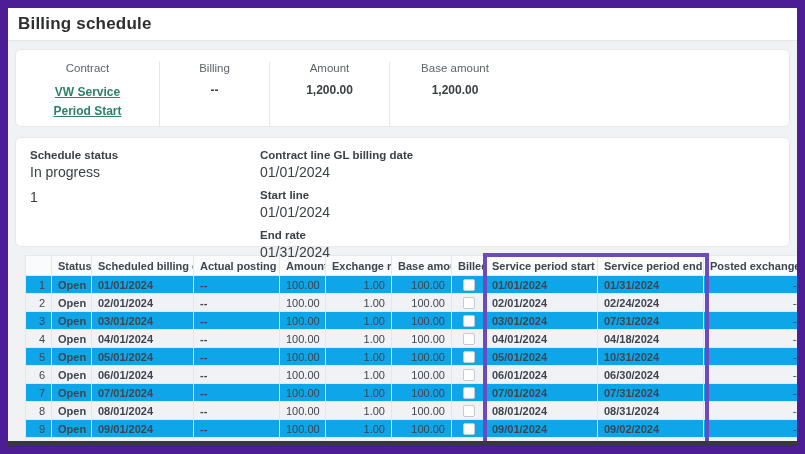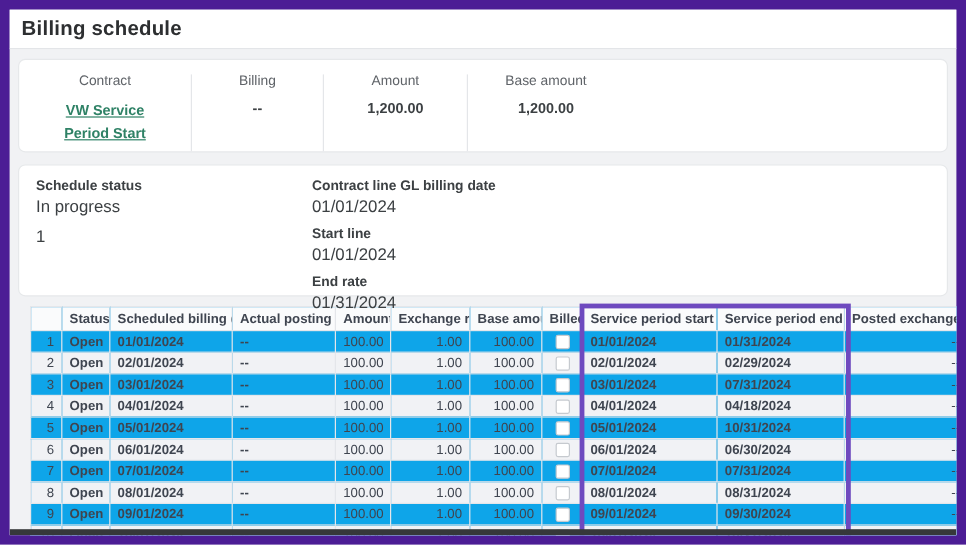--- a/index.html
+++ b/index.html
@@ -252,21 +252,21 @@
             <tr>
               <td class="a-right cell-num">2</td>
               <td class="a-left cell-status">Open</td>
               <td class="a-left cell-scheduled_billing_date">02/01/2024</td>
               <td class="a-left cell-actual_posting_date">--</td>
               <td class="a-right cell-amount">100.00</td>
               <td class="a-right cell-exchange_rate">1.00</td>
               <td class="a-right cell-base_amount">100.00</td>
               <td class="a-center cell-billed"><input type="checkbox" class="billed-box" style=""></td>
               <td class="a-left cell-service_period_start">02/01/2024</td>
-              <td class="a-left cell-service_period_end">02/29/2024</td>
+              <td class="a-left cell-service_period_end">02/24/2024</td>
               <td class="a-right cell-posted_exchange_rate">--</td>
             </tr>
             <tr>
               <td class="a-right cell-num">3</td>
               <td class="a-left cell-status">Open</td>
               <td class="a-left cell-scheduled_billing_date">03/01/2024</td>
               <td class="a-left cell-actual_posting_date">--</td>
               <td class="a-right cell-amount">100.00</td>
               <td class="a-right cell-exchange_rate">1.00</td>
               <td class="a-right cell-base_amount">100.00</td>
@@ -343,21 +343,21 @@
             <tr>
               <td class="a-right cell-num">9</td>
               <td class="a-left cell-status">Open</td>
               <td class="a-left cell-scheduled_billing_date">09/01/2024</td>
               <td class="a-left cell-actual_posting_date">--</td>
               <td class="a-right cell-amount">100.00</td>
               <td class="a-right cell-exchange_rate">1.00</td>
               <td class="a-right cell-base_amount">100.00</td>
               <td class="a-center cell-billed"><input type="checkbox" class="billed-box" style=""></td>
               <td class="a-left cell-service_period_start">09/01/2024</td>
-              <td class="a-left cell-service_period_end">09/30/2024</td>
+              <td class="a-left cell-service_period_end">09/02/2024</td>
               <td class="a-right cell-posted_exchange_rate">--</td>
             </tr>
             <tr>
               <td class="a-right cell-num">10</td>
               <td class="a-left cell-status">Open</td>
               <td class="a-left cell-scheduled_billing_date">10/01/2024</td>
               <td class="a-left cell-actual_posting_date">--</td>
               <td class="a-right cell-amount">100.00</td>
               <td class="a-right cell-exchange_rate">1.00</td>
               <td class="a-right cell-base_amount">100.00</td>

